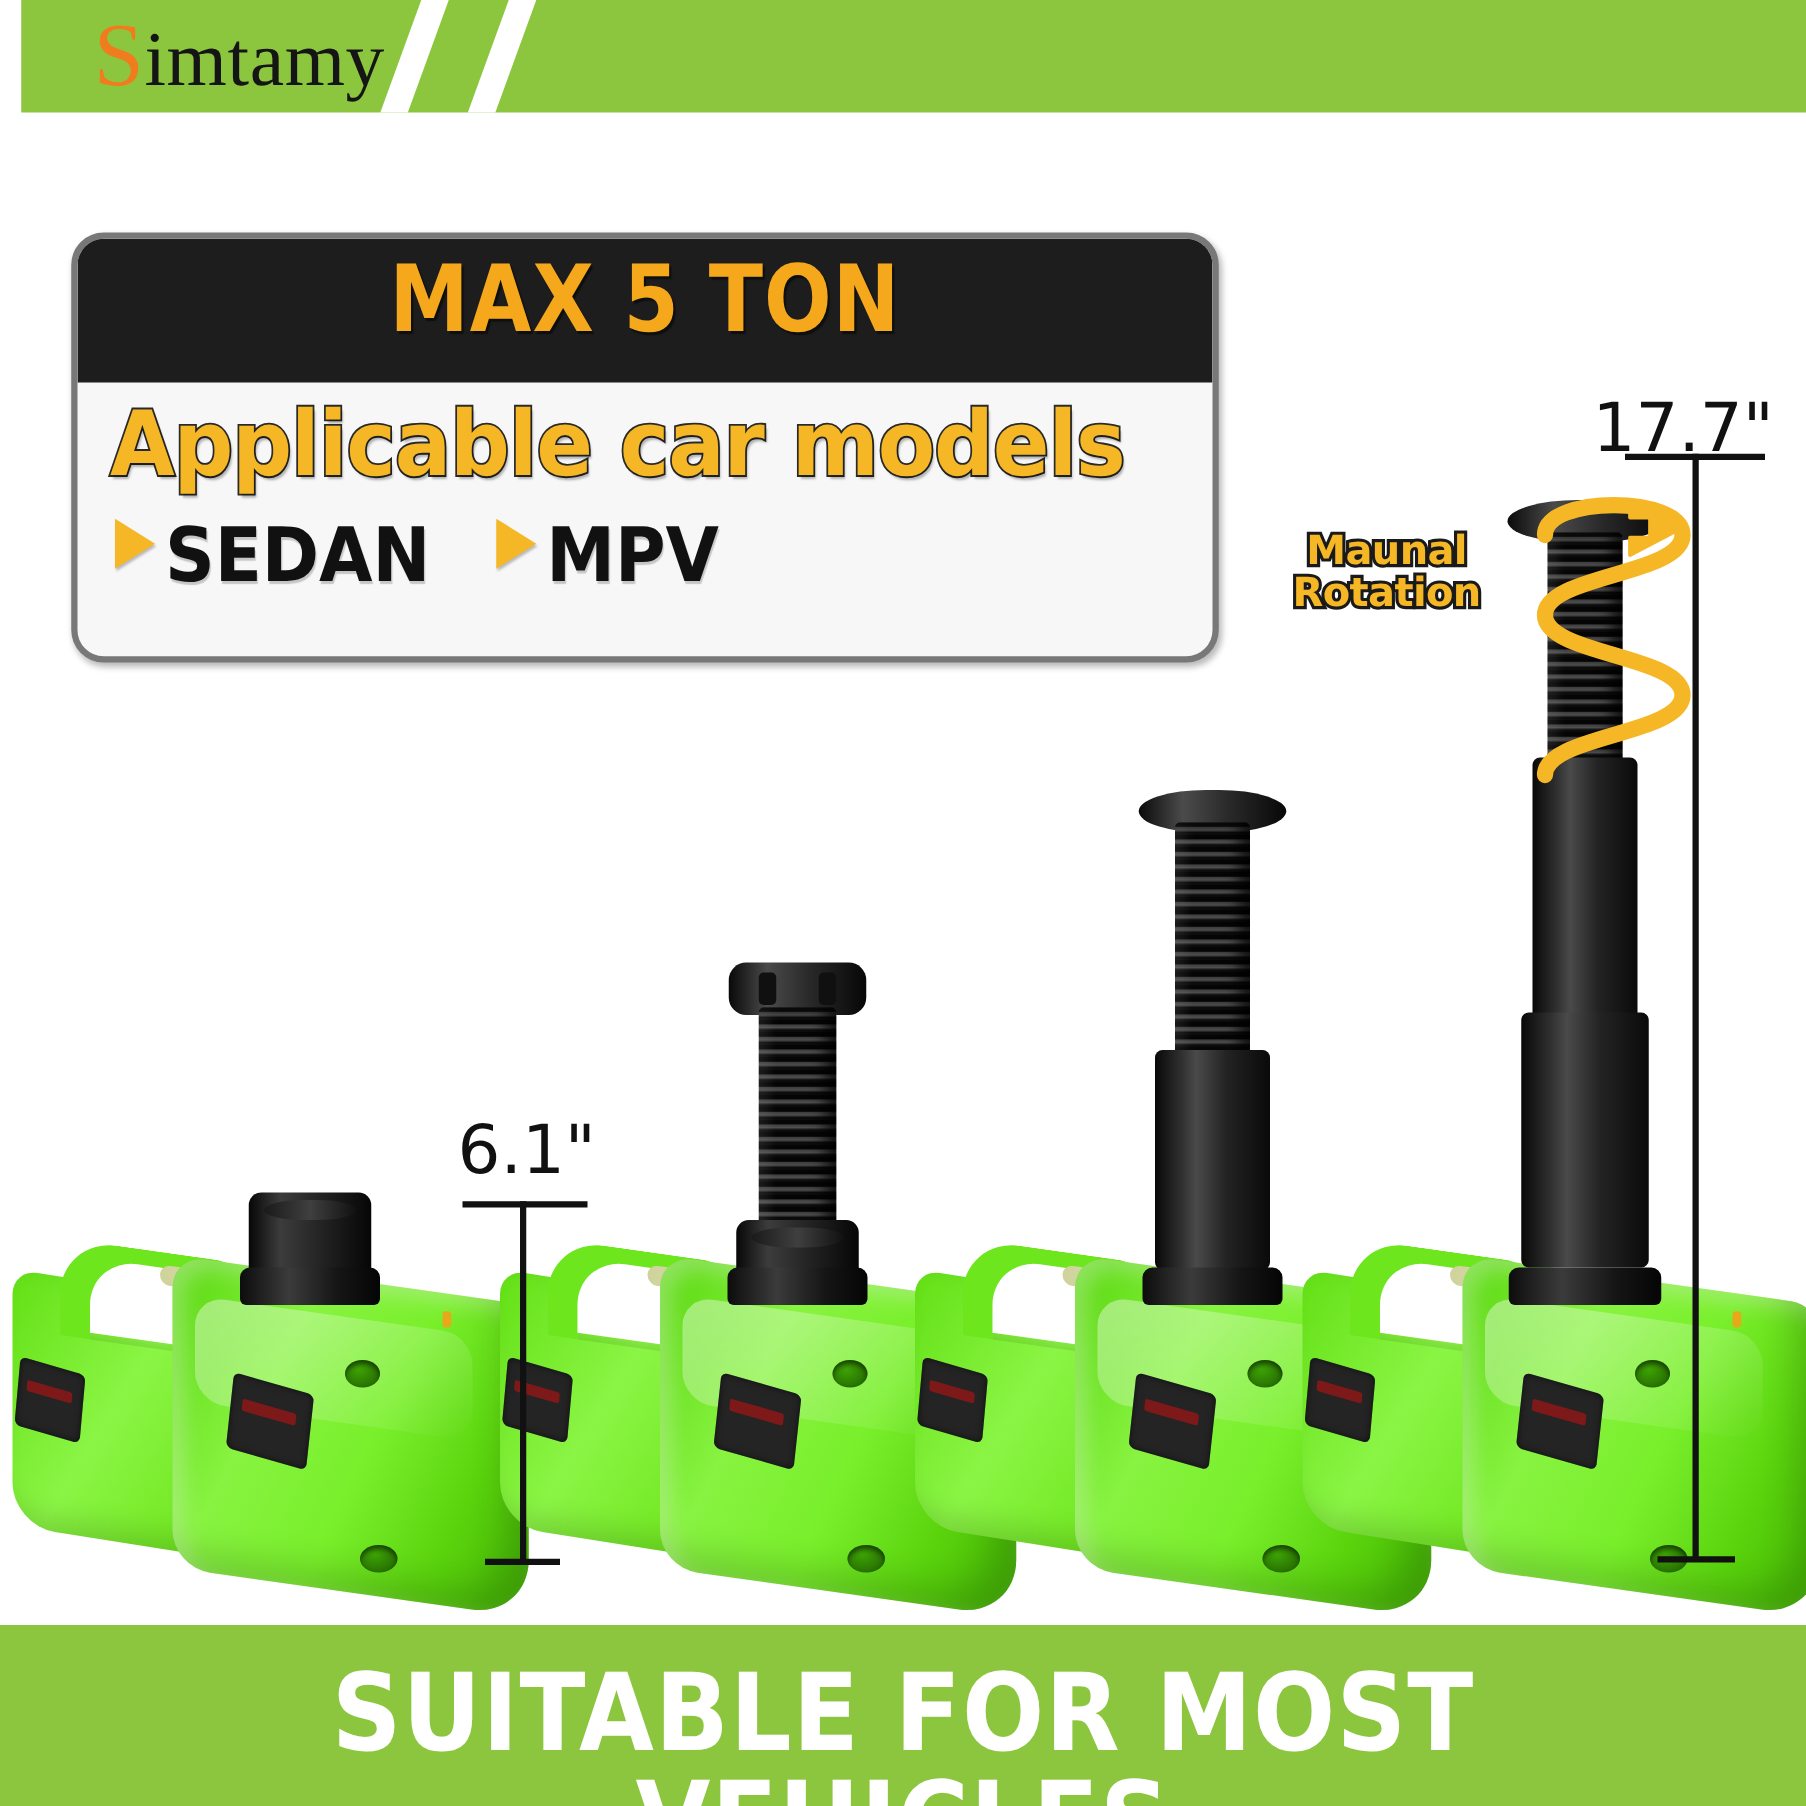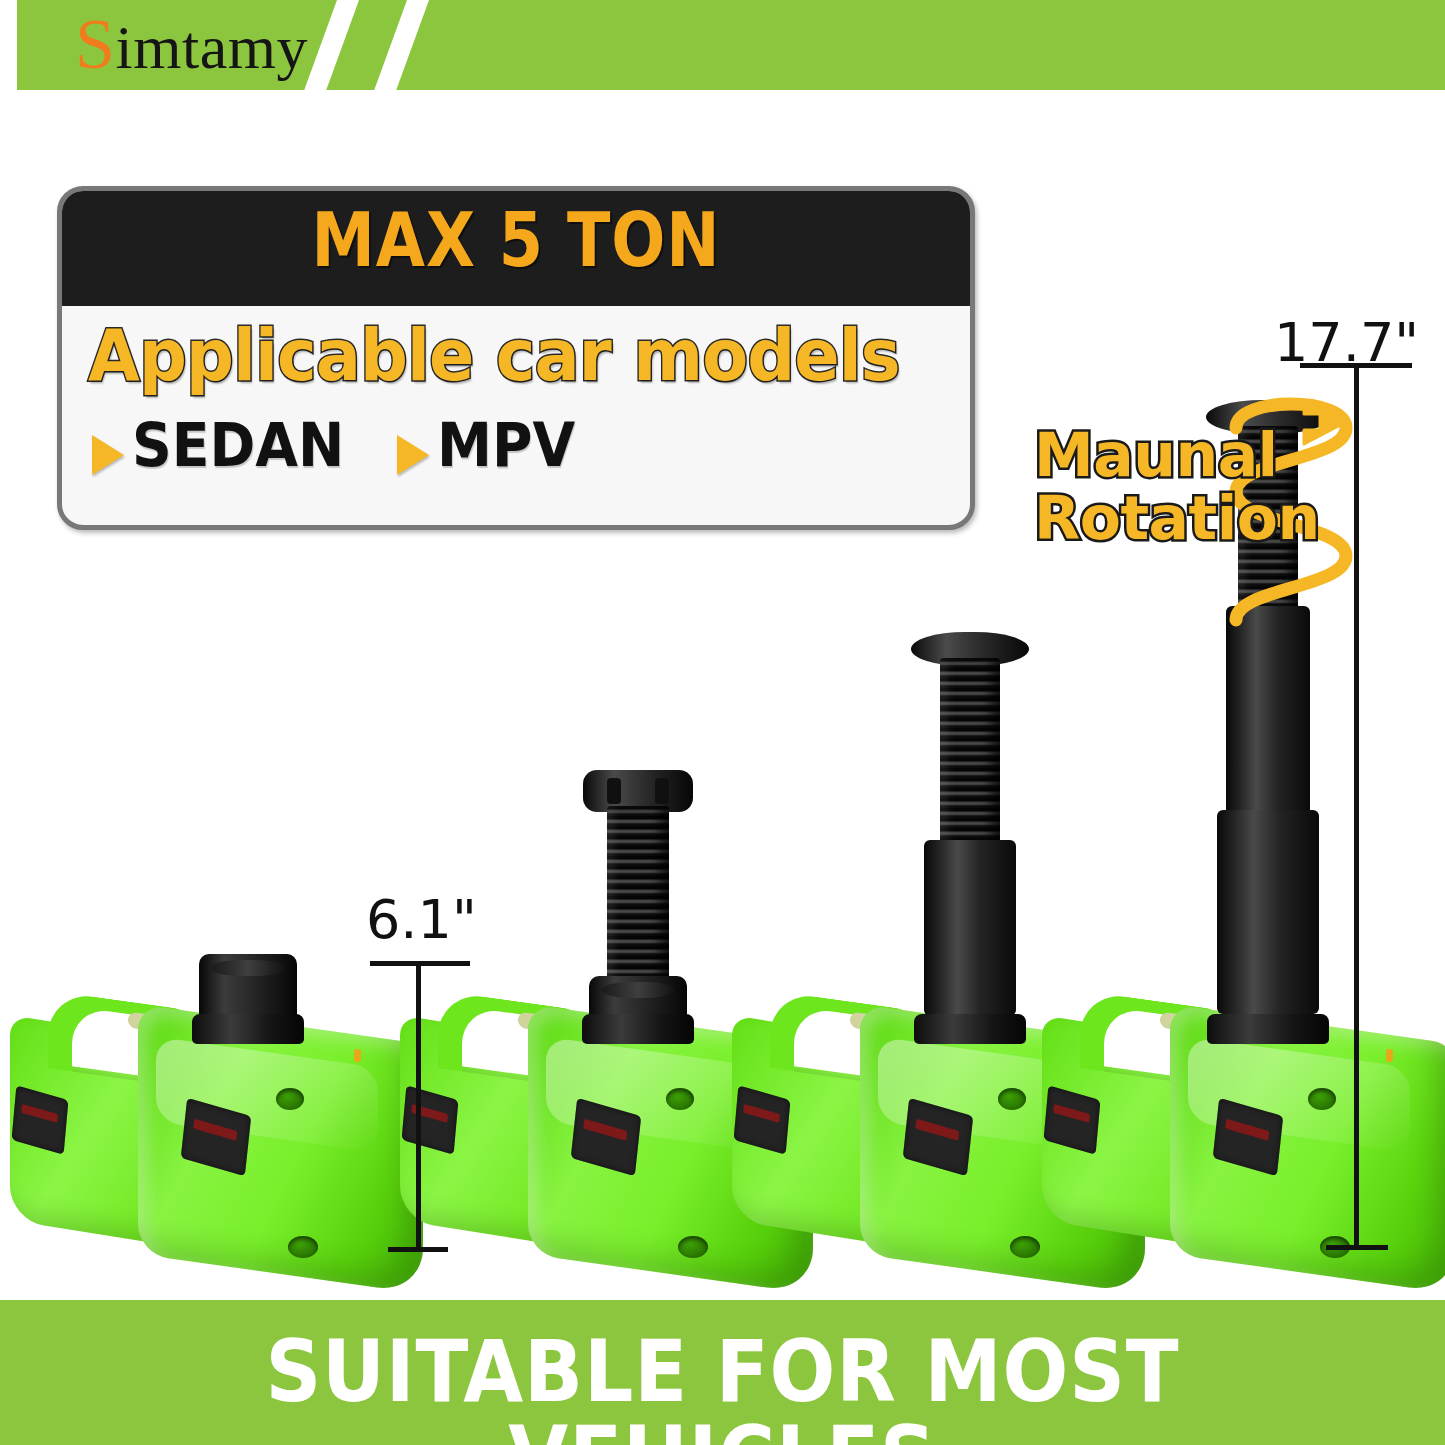--- a/index.html
+++ b/index.html
@@ -108,21 +108,21 @@
     position: absolute;
     left: 30px;
     top: 224px;
     width: 880px;
     display: flex;
     align-items: center;
     gap: 0px;
   }
   .model-chip {
     display: flex;
-    align-items: flex-end;
+    align-items: flex-start;
     margin-right: 34px;
   }
   .arrow-bullet {
     width: 0; height: 0;
     border-top: 20px solid transparent;
     border-bottom: 20px solid transparent;
     border-left: 32px solid #f5b726;
     margin-right: 8px;
     filter: drop-shadow(1px 2px 1px rgba(0,0,0,0.25));
   }
@@ -376,24 +376,24 @@
     background: #111111;
   }
 
   
   .rotation-text {
     position: absolute;
     left: 1034px;
     top: 424px;
     font-family: "DejaVu Sans", sans-serif;
     font-weight: bold;
-    font-size: 60px;
+    font-size: 32px;
     line-height: 1.05;
     color: #f5b726;
-    text-align: left;
+    text-align: center;
     -webkit-text-stroke: 5px #1a1a1a;
     paint-order: stroke fill;
     letter-spacing: -0.5px;
   }
   .spiral-svg {
     position: absolute;
     left: 1196px;
     top: 382px;
   }
 

